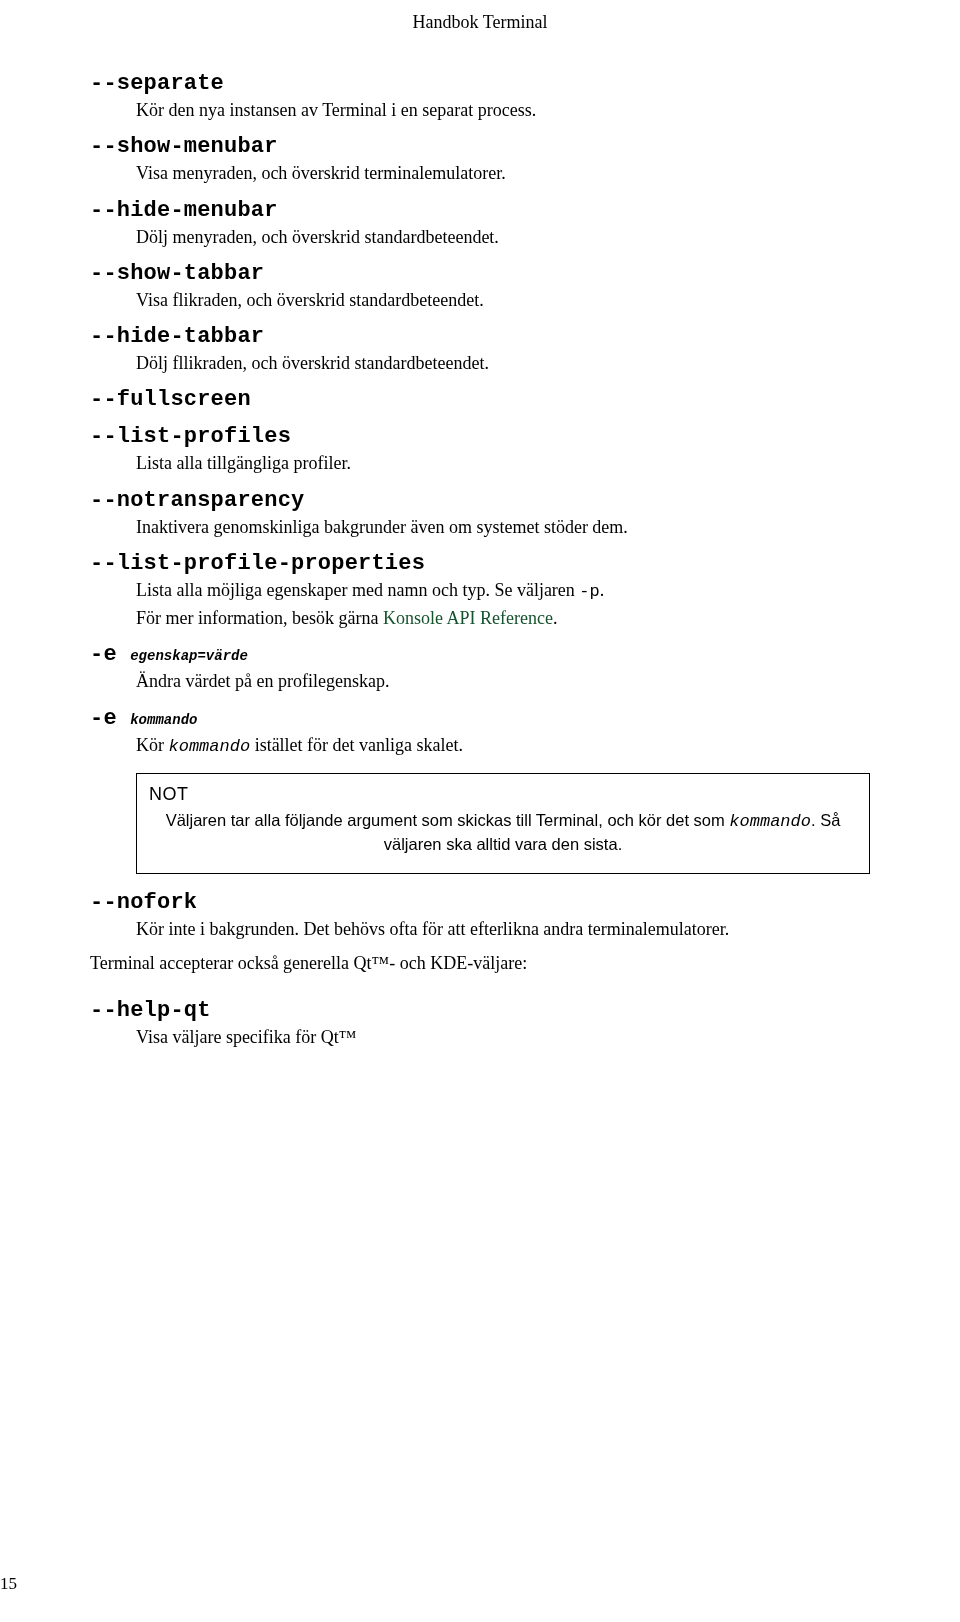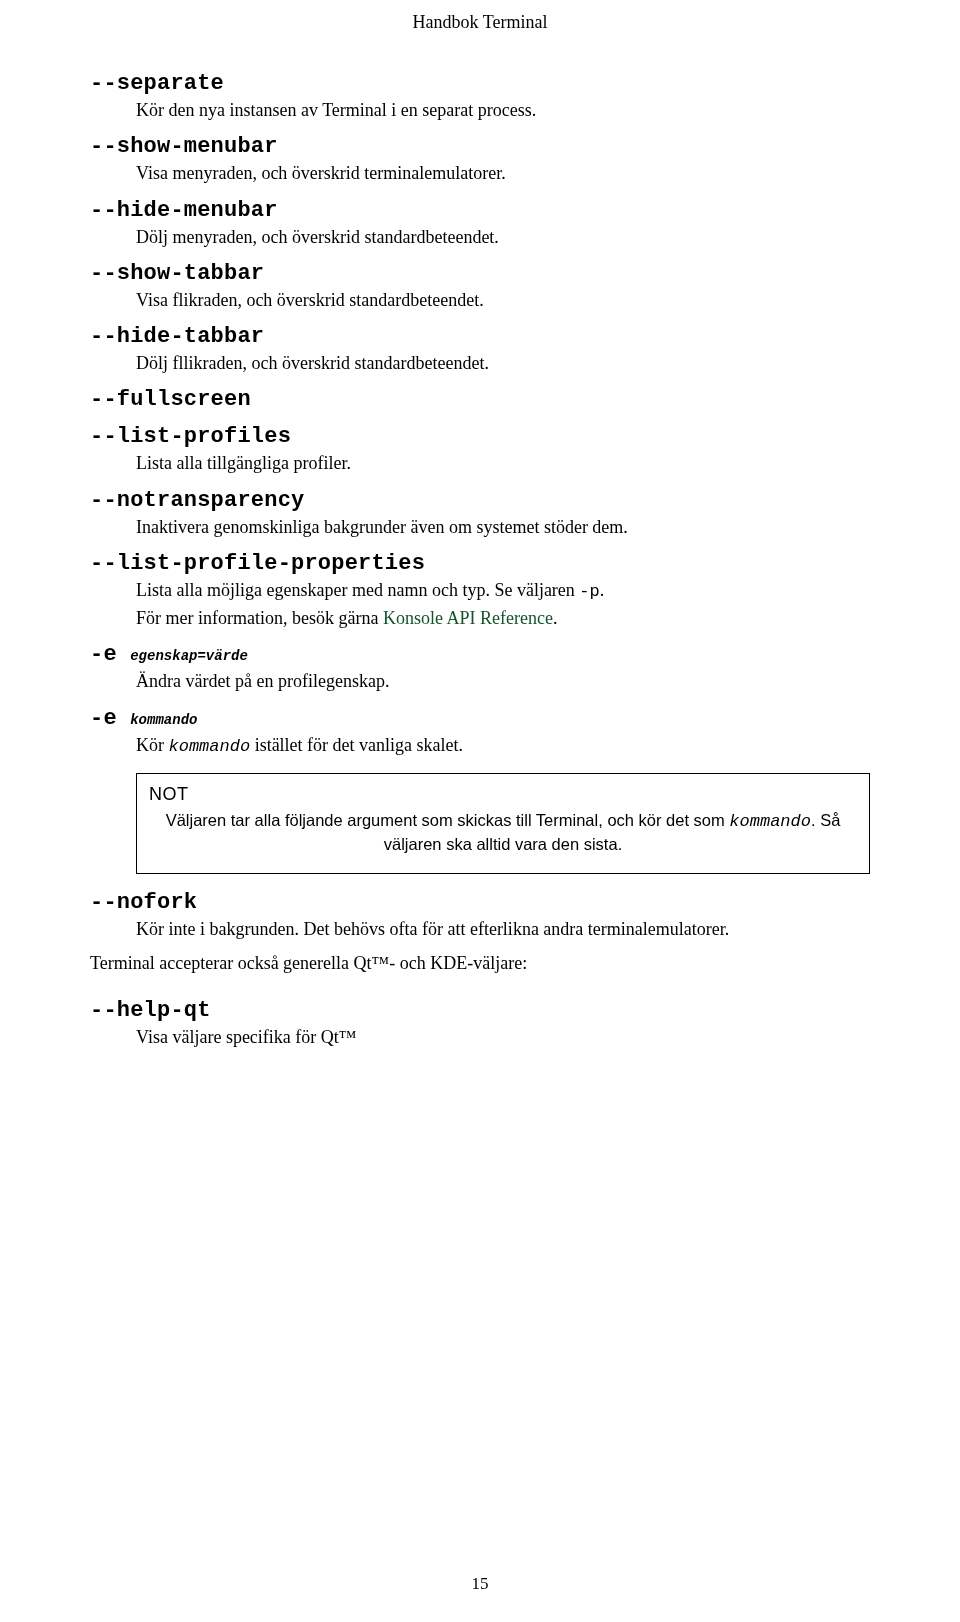--- a/index.html
+++ b/index.html
@@ -72,21 +72,20 @@
   }
   .paragraph {
     font-size: 18px;
     margin: 12px 0 24px 0;
   }
   .page-number {
     position: absolute;
     bottom: 28px;
     left: 0;
     right: 0;
-    text-align: center;
     font-size: 17px;
   }
 </style>
 </head>
 <body>
 
 <div class="page">
 
   <div class="doc-header">Handbok Terminal</div>
 

